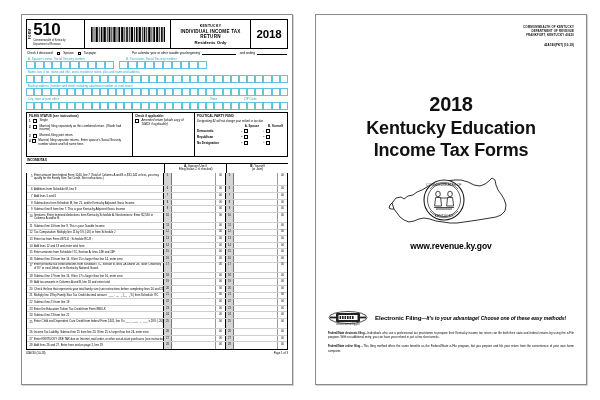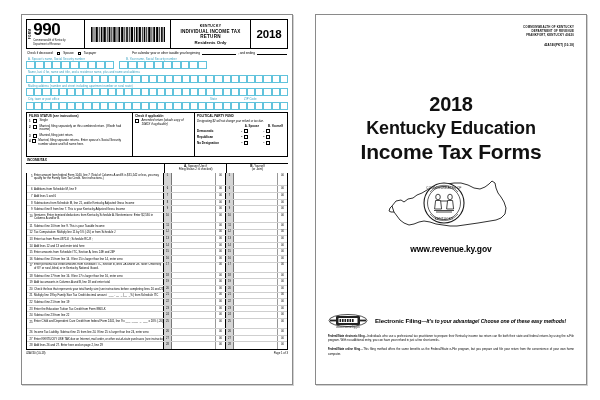--- a/index.html
+++ b/index.html
@@ -150,21 +150,21 @@
   
   .cover-inner { position: absolute; inset: 0; padding: 10px 12px; }
   .dept {
     text-align: right; font-size: 2.9px; line-height: 1.45;
     font-weight: bold; letter-spacing: .15px; color: #111;
   }
   .deptform { text-align: right; font-size: 2.9px; margin-top: 5px; font-weight: bold; letter-spacing:.1px;}
   .cover-title { text-align: center; margin-top: 46px; color: #111; }
   .ct-year { font-size: 20px; font-weight: bold; letter-spacing: -0.3px; }
   .ct-l1 { font-size: 18px; font-weight: bold; margin-top: 2px; letter-spacing: -0.2px; }
-  .ct-l2 { font-size: 21px; font-weight: bold; margin-top: 1px; letter-spacing: -0.2px; }
+  .ct-l2 { font-size: 18px; font-weight: bold; margin-top: 1px; letter-spacing: -0.2px; }
   .seal-wrap { display: flex; justify-content: center; margin-top: 12px; }
   .url { text-align: center; font-size: 8.5px; font-weight: bold; margin-top: 6px; letter-spacing: -0.1px; }
 
   .efile-row { display: flex; align-items: center; gap: 7px; margin-top: 58px; }
   .efile-title { font-size: 6.2px; font-weight: bold; letter-spacing: -0.1px; }
   .efile-title i { font-weight: bold; font-style: italic; font-size: 5.2px; }
   .efile-p { font-size: 2.95px; line-height: 1.42; margin-top: 5px; text-align: justify; }
   .efile-p b { font-weight: bold; }
   .efile-p .cap { font-size: 2.6px; font-weight: bold; }
 </style>
@@ -173,21 +173,21 @@
 
 <div class="stage">
 
   <div class="sheet" id="form-sheet">
     <div class="form-inner">
 
       <div class="masthead">
         <div class="mh-form">
           <div class="mh-formword">FORM</div>
           <div class="mh-740col">
-            <div class="mh-740">990</div>
+            <div class="mh-740">510</div>
             <div class="mh-sub">Commonwealth of Kentucky</div>
             <div class="mh-sub">Department of Revenue</div>
           </div>
         </div>
         <div class="mh-barcode">
           <svg class="bars" viewBox="0 0 74 15" preserveAspectRatio="none">
             <g fill="#000">
               <rect x="0" y="0" width="1.6" height="15"></rect>
                 <rect x="2.6" y="0" width="0.8" height="15"></rect>
               <rect x="4.6" y="0" width="2.2" height="15"></rect>

